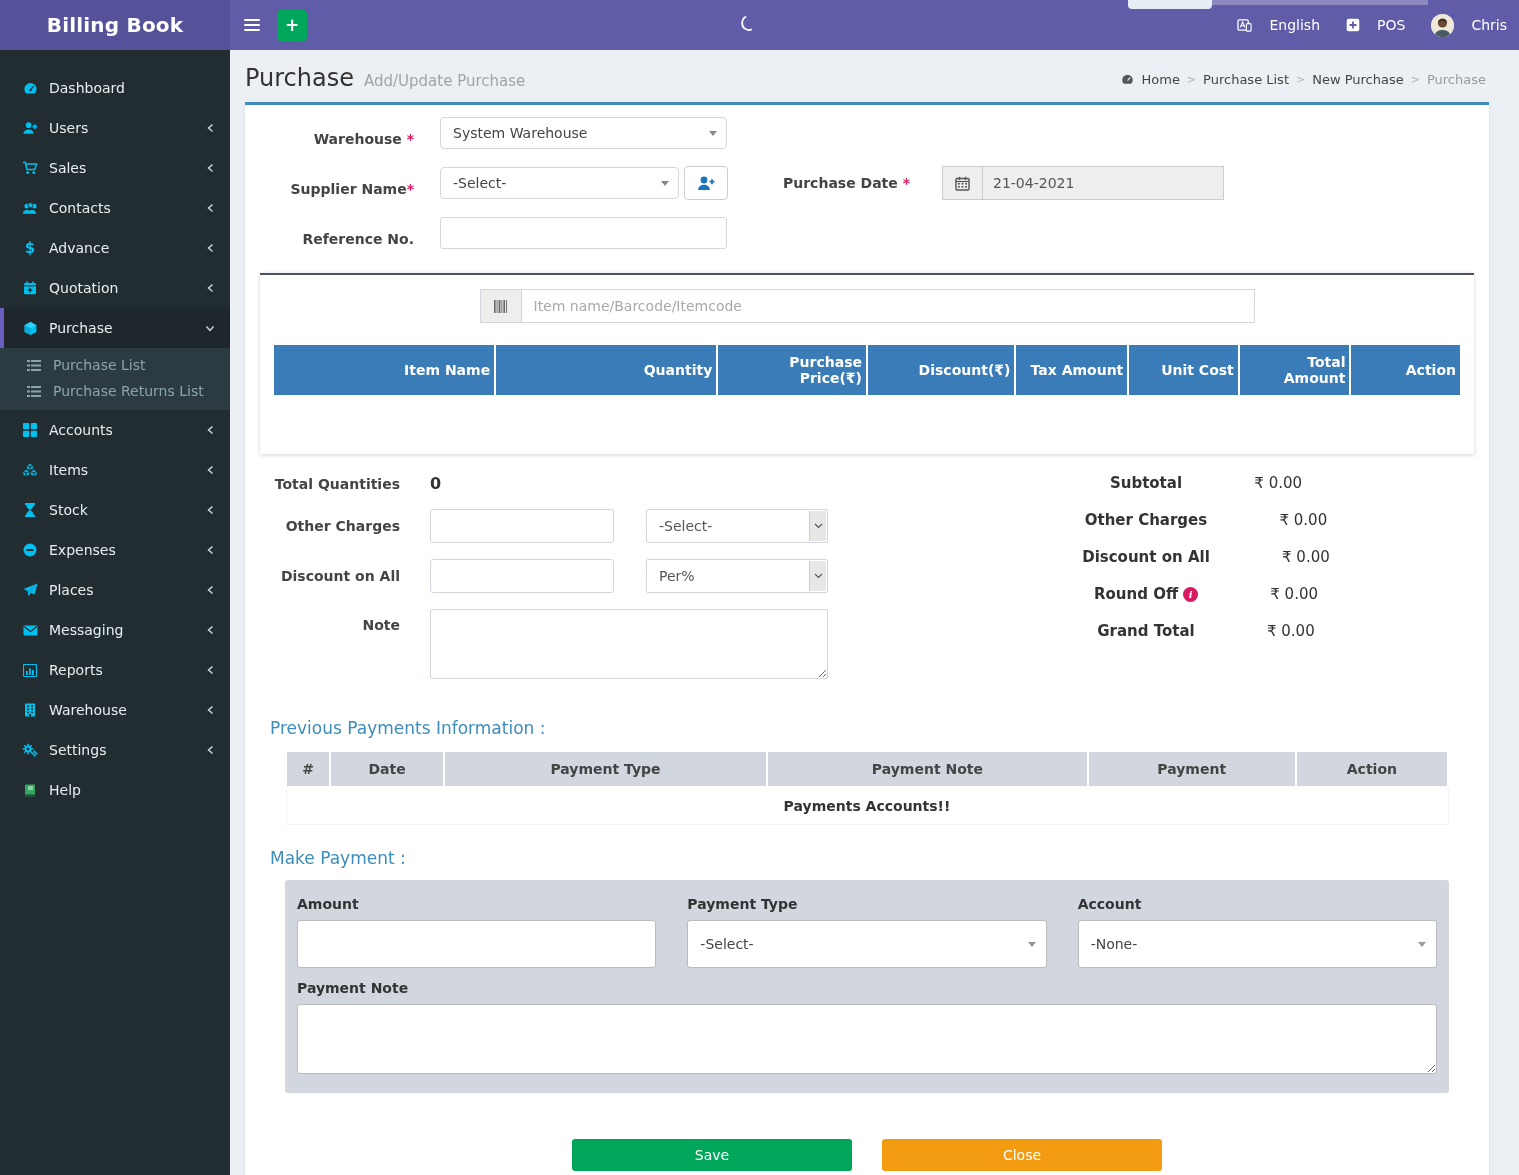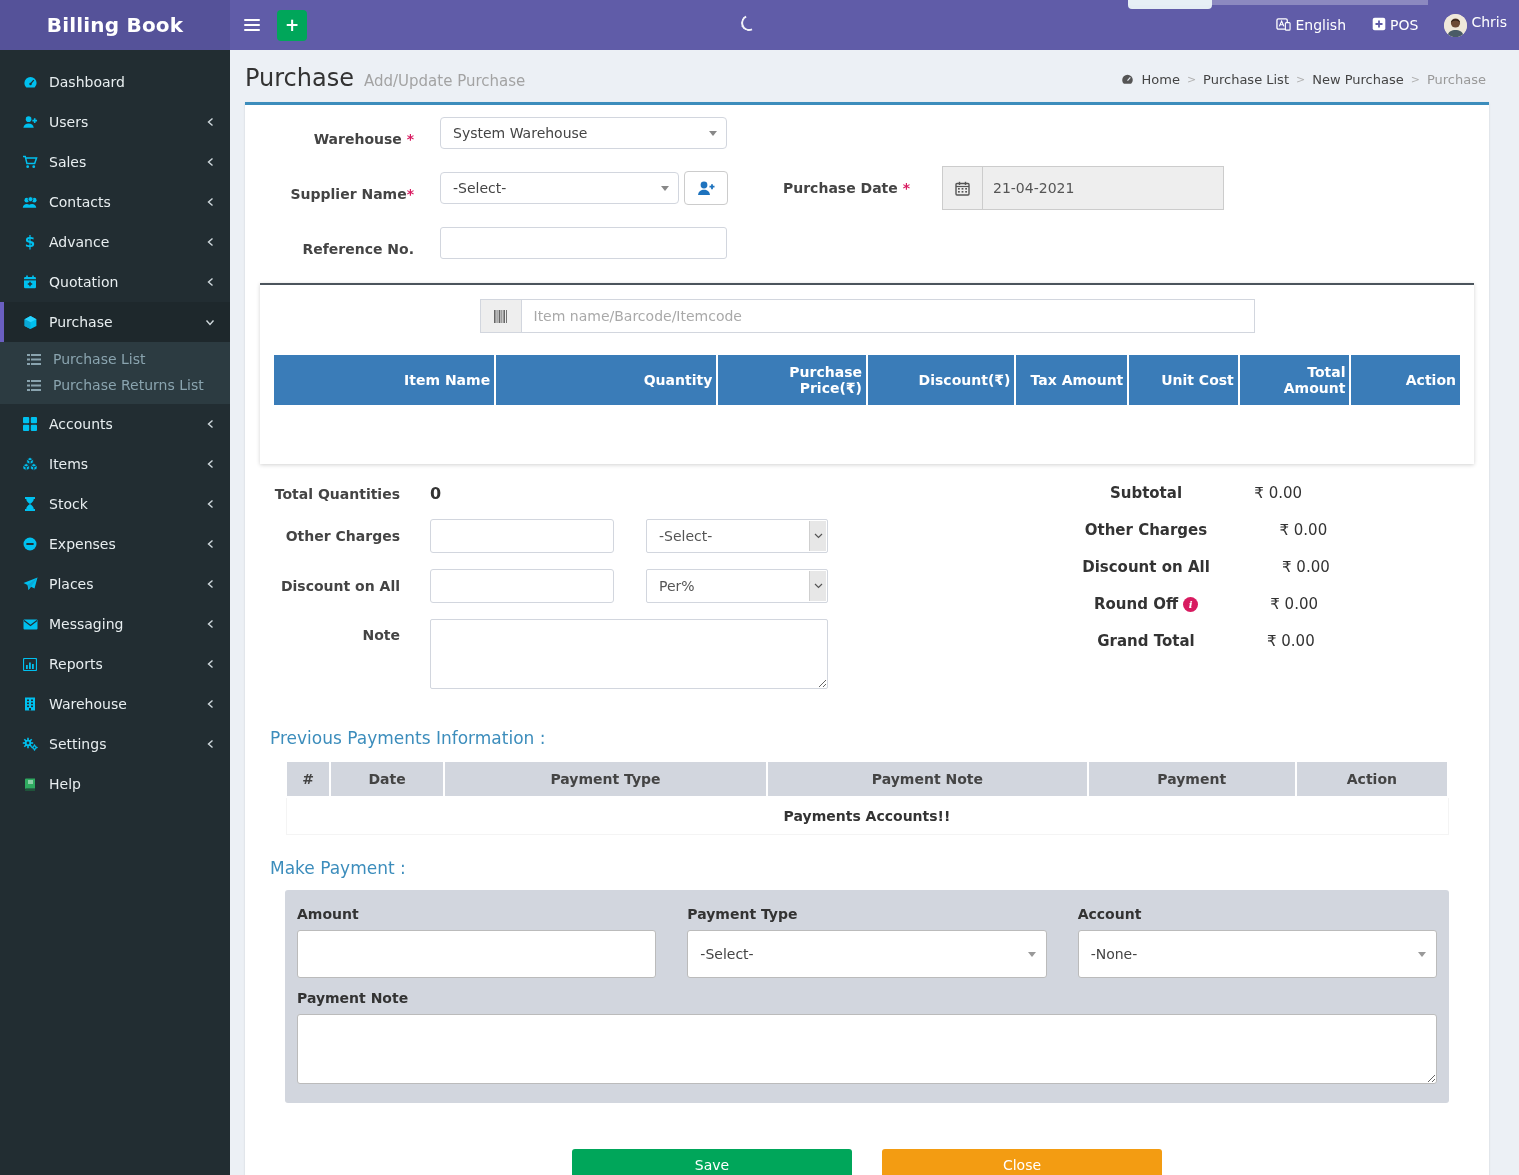--- a/index.html
+++ b/index.html
@@ -12,26 +12,26 @@
   
   .topbar { position:absolute; top:0; left:0; width:1519px; height:50px; background:#605ca8; z-index:30; display:flex; }
   .logo { width:230px; height:50px; background:#555299; color:#fff; font-size:20px; font-weight:bold; display:flex; align-items:center; justify-content:center; letter-spacing:.2px; }
   .nav-rest { flex:1; display:flex; align-items:center; position:relative; }
   .hamburger { width:44px; height:50px; display:flex; align-items:center; justify-content:center; color:#fff; cursor:pointer; }
   .hamburger .bars { display:inline-block; width:16px; }
   .hamburger .bars span { display:block; height:2px; background:#fff; margin:3px 0; border-radius:1px; }
   .plus-btn { width:30px; height:31px; background:#00a65a; border-radius:4px; color:#fff; font-size:17px; font-weight:bold; display:flex; align-items:center; justify-content:center; margin-left:3px; cursor:pointer; }
   .spinner { position:absolute; left:511px; top:15px; width:16px; height:16px; border:2px solid transparent; border-left-color:#f2f2f8; border-bottom-color:#f2f2f8; border-radius:50%; transform:rotate(20deg); }
   .top-right { position:absolute; right:12px; top:0; height:50px; display:flex; align-items:center; gap:26px; color:#fff; }
-  .top-item { display:flex; gap:4px; cursor:pointer; font-size:14px; }
+  .top-item { display:flex; align-items:center; gap:17px; cursor:pointer; font-size:14px; }
   .avatar { width:23px; height:23px; border-radius:50%; background:#f0e6d8; overflow:hidden; display:inline-block; }
   .artifact { position:absolute; left:1128px; top:0; width:84px; height:9px; background:rgba(235,244,248,.95); border-radius:0 0 4px 4px; z-index:40; }
   .artifact2 { position:absolute; left:1128px; top:0; width:300px; height:5px; background:rgba(255,255,255,.28); z-index:39; }
   
-  .sidebar { position:absolute; top:50px; left:0; bottom:0; width:230px; background:#222d32; z-index:20; padding-top:12px; }
+  .sidebar { position:absolute; top:50px; left:0; bottom:0; width:230px; background:#222d32; z-index:20; padding-top:18px; }
   .menu-item { display:flex; align-items:center; padding:12px 15px; color:#e8eef0; cursor:pointer; border-left:4px solid transparent; }
   .menu-item .mi-icon { width:22px; display:flex; justify-content:center; margin-right:8px; color:#00c0ef; flex:0 0 22px; }
   .menu-item .mi-label { flex:1; font-size:14px; }
   .menu-item .mi-caret { color:#cfd8dc; display:flex; }
   .menu-item.active { background:#1e282c; border-left-color:#6a5fc1; }
   .submenu { background:#2c3b41; padding:4px 0 6px; }
   .submenu-item { display:flex; align-items:center; padding:5px 15px 5px 24px; color:#8aa4af; cursor:pointer; }
   .submenu-item .mi-icon { width:20px; margin-right:9px; color:#8aa4af; display:flex; justify-content:center; }
   
   .content-wrapper { position:absolute; top:50px; left:230px; width:1289px; bottom:0; background:#ecf0f5; }
@@ -49,21 +49,21 @@
   .f-label { width:180px; padding-right:26px; text-align:right; font-weight:bold; color:#444; flex:0 0 180px;margin-top:12px; }
   .req { color:#d81b60; }
   .sel2 { position:relative; border:1px solid #d2d6de; border-radius:4px; background:#fff; height:32px; display:flex; align-items:center; padding:0 24px 0 12px; color:#444; cursor:pointer; }
   .sel2 .caret { position:absolute; right:9px; top:13px; width:0; height:0; border-left:4px solid transparent; border-right:4px solid transparent; border-top:5px solid #888; }
   .w-warehouse { width:287px; }
   .w-supplier { width:239px; }
   .add-supplier { width:44px; height:34px; border:1px solid #ccc; border-radius:4px; background:#fff; margin-left:5px; display:flex; align-items:center; justify-content:center; cursor:pointer; }
   .date-label { width:214px; text-align:right; padding-right:32px; font-weight:bold; color:#444; flex:0 0 214px; }
   .input-group { display:flex; width:282px; }
   .ig-addon { width:40px; background:#eee; border:1px solid #ccc; border-right:none; display:flex; align-items:center; justify-content:center; color:#555; }
-  .ig-input { flex:1; background:#eee; border:1px solid #ccc; height:44px; padding:0 10px; color:#555; font-size:14px; font-family:inherit; }
+  .ig-input { flex:1; background:#eee; border:1px solid #ccc; height:34px; padding:0 10px; color:#555; font-size:14px; font-family:inherit; }
   .text-input { border:1px solid #d2d6de; border-radius:0; height:32px; padding:0 10px; font-size:14px; font-family:inherit; color:#444; background:#fff; }
   .w-ref { width:287px; border-radius:3px; }
   
   .item-panel { border-top:2px solid #4b545c; background:#fff; box-shadow:0 1px 4px rgba(0,0,0,.18); margin:24px 0 20px; padding:12px 12px 28px; }
   .search-group { display:flex; width:775px; margin:2px auto 22px; }
   .sg-addon { width:41px; border:1px solid #d2d6de; border-right:none; background:#eee; display:flex; align-items:center; justify-content:center; }
   .sg-input { flex:1; border:1px solid #d2d6de; height:34px; padding:0 12px; font-size:14px; font-family:inherit; color:#444; }
   .sg-input::placeholder { color:#a9a9a9; }
   .items-table { width:100%; border-collapse:collapse; table-layout:fixed; }
   .items-table th { background:#3a7cb8; color:#fff; font-weight:bold; font-size:14px; padding:9px 4px; border:2px solid #fff; border-top:none; text-align:right; }

